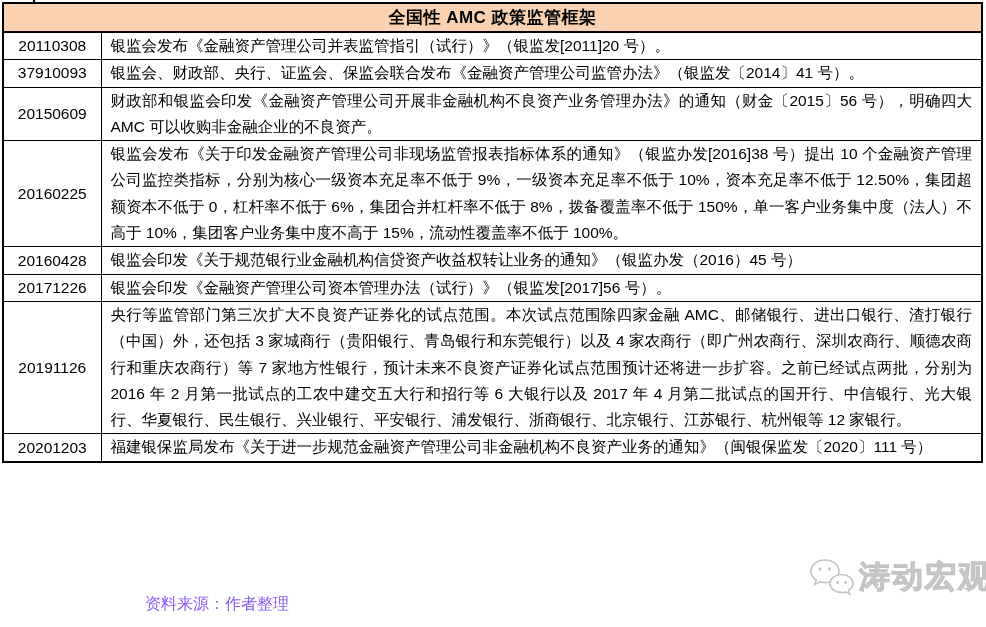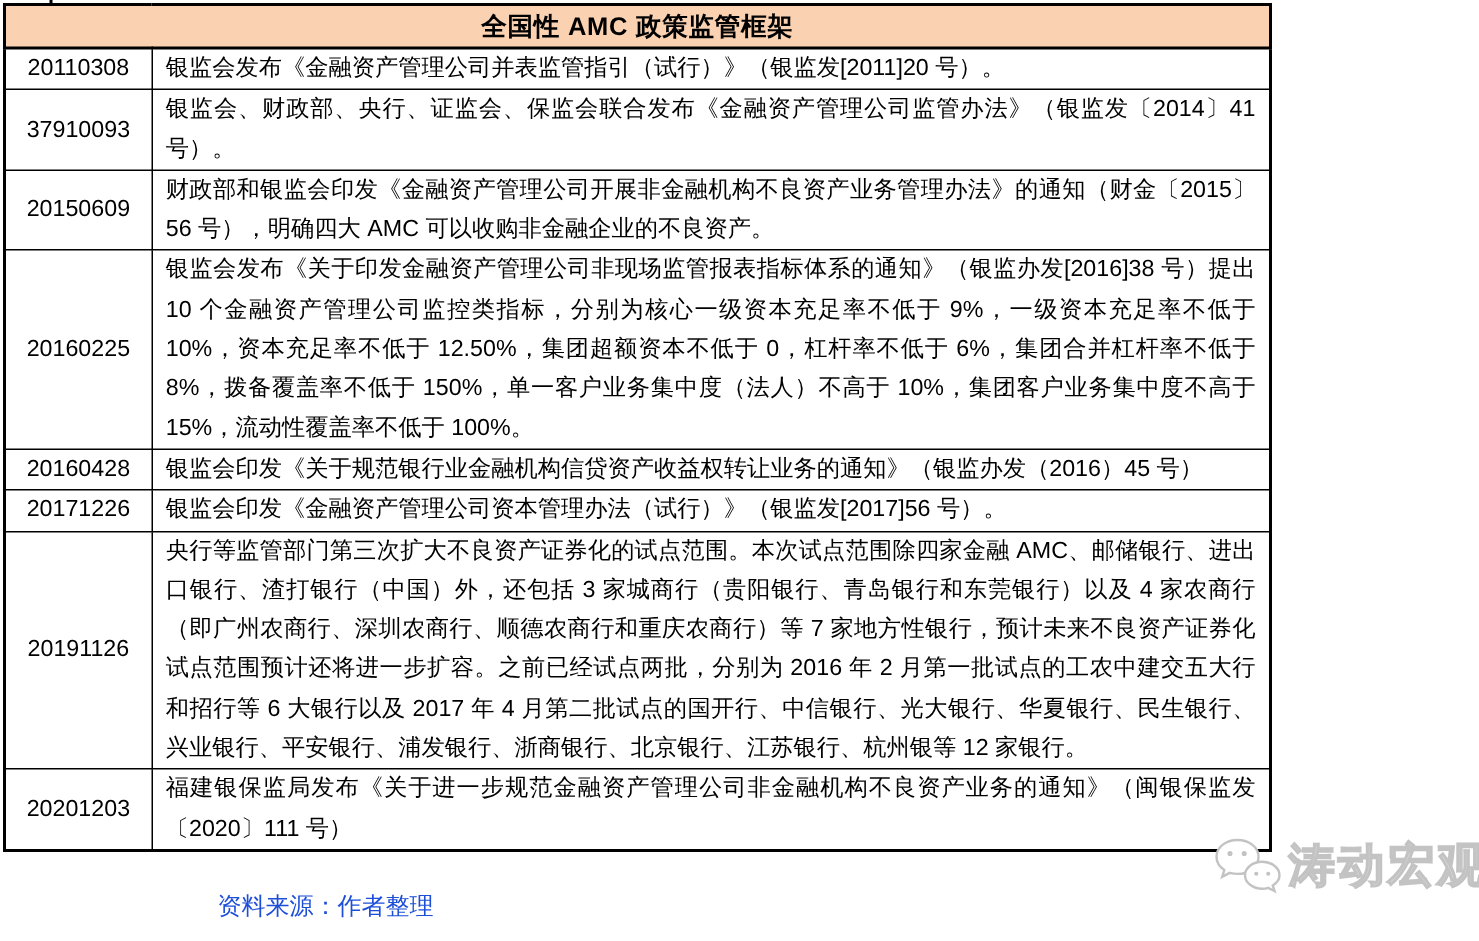--- a/index.html
+++ b/index.html
@@ -11,21 +11,21 @@
     font-family: "Liberation Sans", "DejaVu Sans", sans-serif;
     color: #000;
   }
   .page { position: absolute; inset: 0; }
 
   
   .top-tick { position: absolute; left: 33px; top: 0; width: 2px; height: 3px; background: #000; }
 
   table.policy-table {
     position: absolute; left: 2px; top: 2px;
-    width: 846px;
+    width: 981px;
     border-collapse: collapse;
     table-layout: fixed;
     border: 2px solid var(--border, #000);
   }
   col.c-date { width: 98px; }
   thead th {
     background: var(--header-bg, #FAD2B2);
     border: 2px solid var(--border, #000);
     font-size: 17px;
     font-weight: bold;
@@ -49,21 +49,21 @@
     line-height: 26.3px;
     text-align: justify;
     text-justify: inter-ideograph;
   }
 
   .source-note {
     position: absolute;
     left: 145px;
     top: 594px;
     font-size: 16px;
-    color: #1d4ed8;
+    color: #8b5cf6;
   }
 
   .watermark {
     position: absolute;
     left: 808px;
     top: 556px;
     display: flex;
     align-items: center;
     gap: 5px;
     pointer-events: none;

